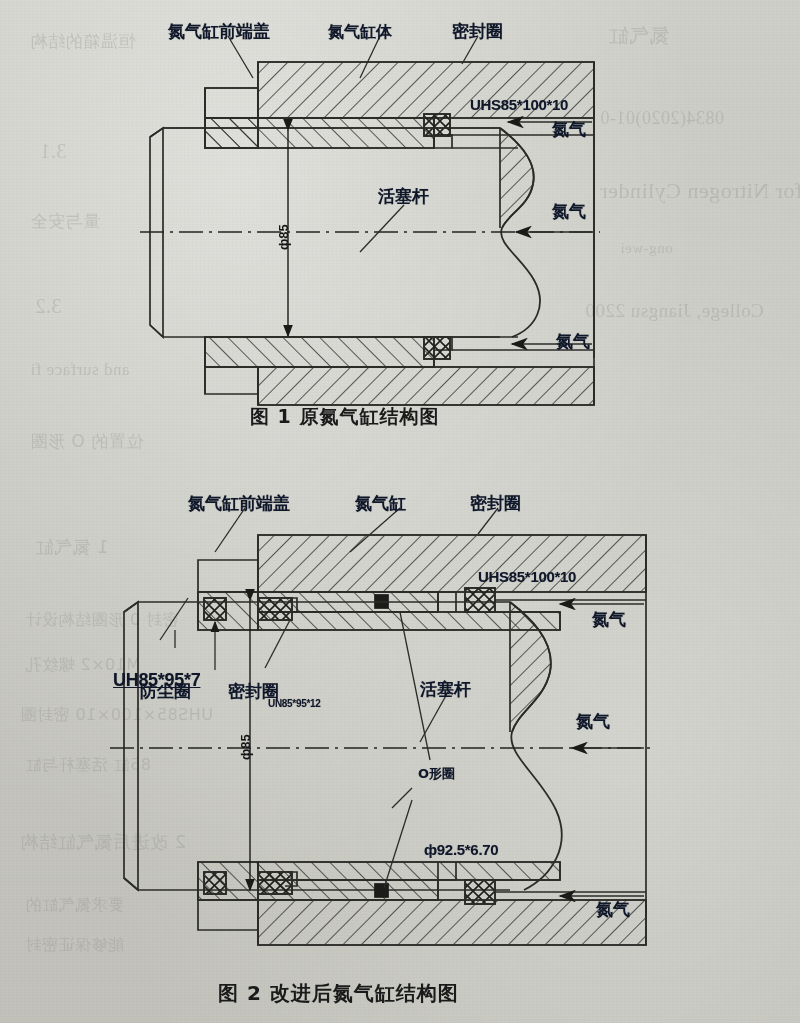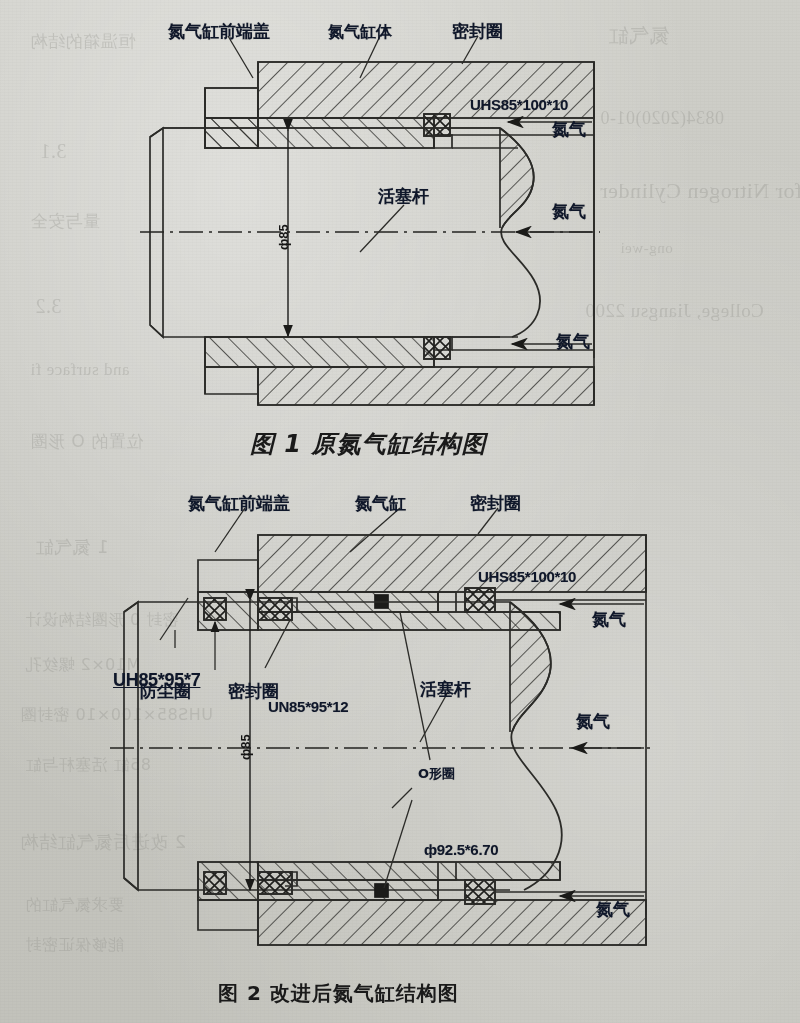--- a/index.html
+++ b/index.html
@@ -251,32 +251,32 @@
 <div id="f1labels">
     <div class="lbl" style="left: 168px; top: 20px; font-size: 17px;">氮气缸前端盖</div>
     <div class="lbl" style="left: 328px; top: 22px; font-size: 16px;">氮气缸体</div>
     <div class="lbl" style="left: 452px; top: 20px; font-size: 17px;">密封圈</div>
     <div class="lbl lat" style="left: 470px; top: 48px; font-size: 15px;">UHS85*100*10</div>
     <div class="lbl" style="left: 378px; top: 185px; font-size: 17px;">活塞杆</div>
     <div class="lbl" style="left: 552px; top: 118px; font-size: 17px;">氮气</div>
     <div class="lbl" style="left: 552px; top: 200px; font-size: 17px;">氮气</div>
     <div class="lbl" style="left: 556px; top: 330px; font-size: 17px;">氮气</div>
   </div>
-<div class="cap" id="f1cap" style="left:250px;top:428px;font-size:24px;letter-spacing:1px;font-style:italic;">图 1    原氮气缸结构图</div>
+<div class="cap" id="f1cap" style="left:250px;top:404px;font-size:19px;letter-spacing:1px;">图 1    原氮气缸结构图</div>
 <div class="dim" style="left:276px;top:250px;">ф85</div>
 
 <div id="f2labels">
     <div class="lbl" style="left: 188px; top: 492px; font-size: 17px;">氮气缸前端盖</div>
     <div class="lbl" style="left: 355px; top: 492px; font-size: 17px;">氮气缸</div>
     <div class="lbl" style="left: 470px; top: 492px; font-size: 17px;">密封圈</div>
     <div class="lbl lat" style="left: 478px; top: 520px; font-size: 15px;">UHS85*100*10</div>
     <div class="lbl lat" style="left: 113px; top: 622px; font-size: 18px; text-decoration: underline;">UH85*95*7</div>
     <div class="lbl" style="left: 140px; top: 680px; font-size: 17px;">防尘圈</div>
     <div class="lbl" style="left: 228px; top: 680px; font-size: 17px;">密封圈</div>
-    <div class="lbl lat" style="left: 268px; top: 650px; font-size: 15px;">UN85*95*12</div>
+    <div class="lbl lat" style="left: 268px; top: 650px; font-size: 10px;">UN85*95*12</div>
     <div class="lbl" style="left: 420px; top: 678px; font-size: 17px;">活塞杆</div>
     <div class="lbl" style="left: 418px; top: 765px; font-size: 13px;">O形圈</div>
     <div class="lbl lat" style="left: 424px; top: 793px; font-size: 15px;">ф92.5*6.70</div>
     <div class="lbl" style="left: 592px; top: 608px; font-size: 17px;">氮气</div>
     <div class="lbl" style="left: 576px; top: 710px; font-size: 17px;">氮气</div>
     <div class="lbl" style="left: 596px; top: 898px; font-size: 17px;">氮气</div>
   </div>
 <div class="cap" id="f2cap" style="left:218px;top:980px;font-size:20px;letter-spacing:1px;">图 2    改进后氮气缸结构图</div>
 <div class="dim" style="left:238px;top:760px;">ф85</div>
 

